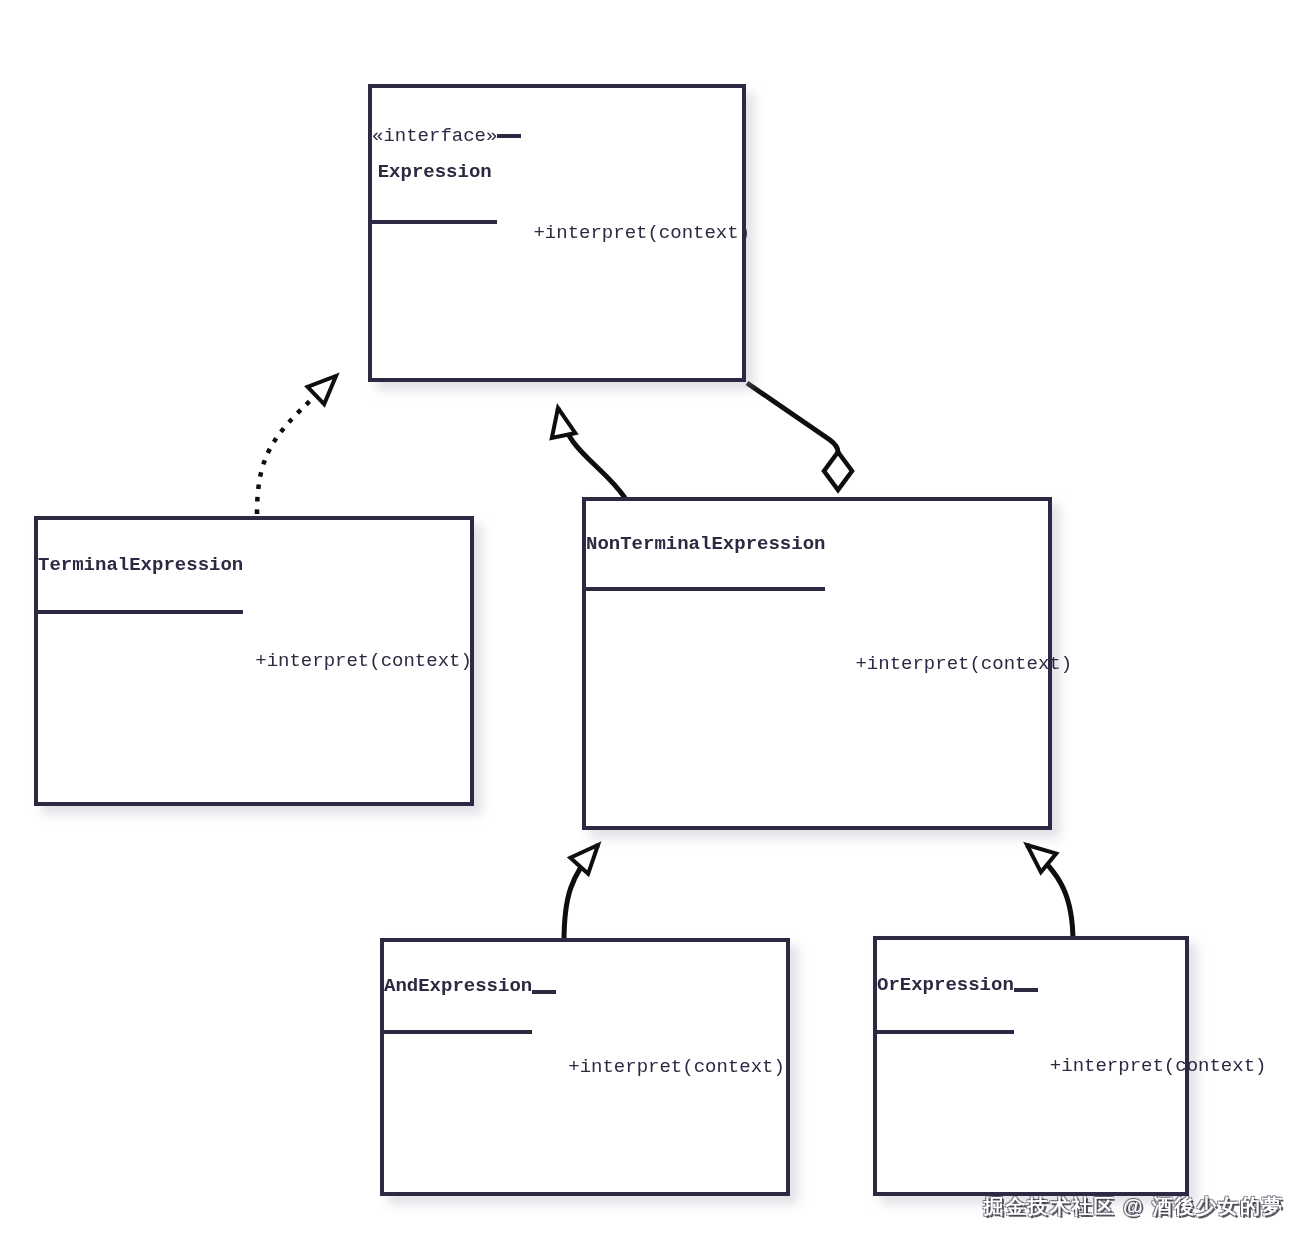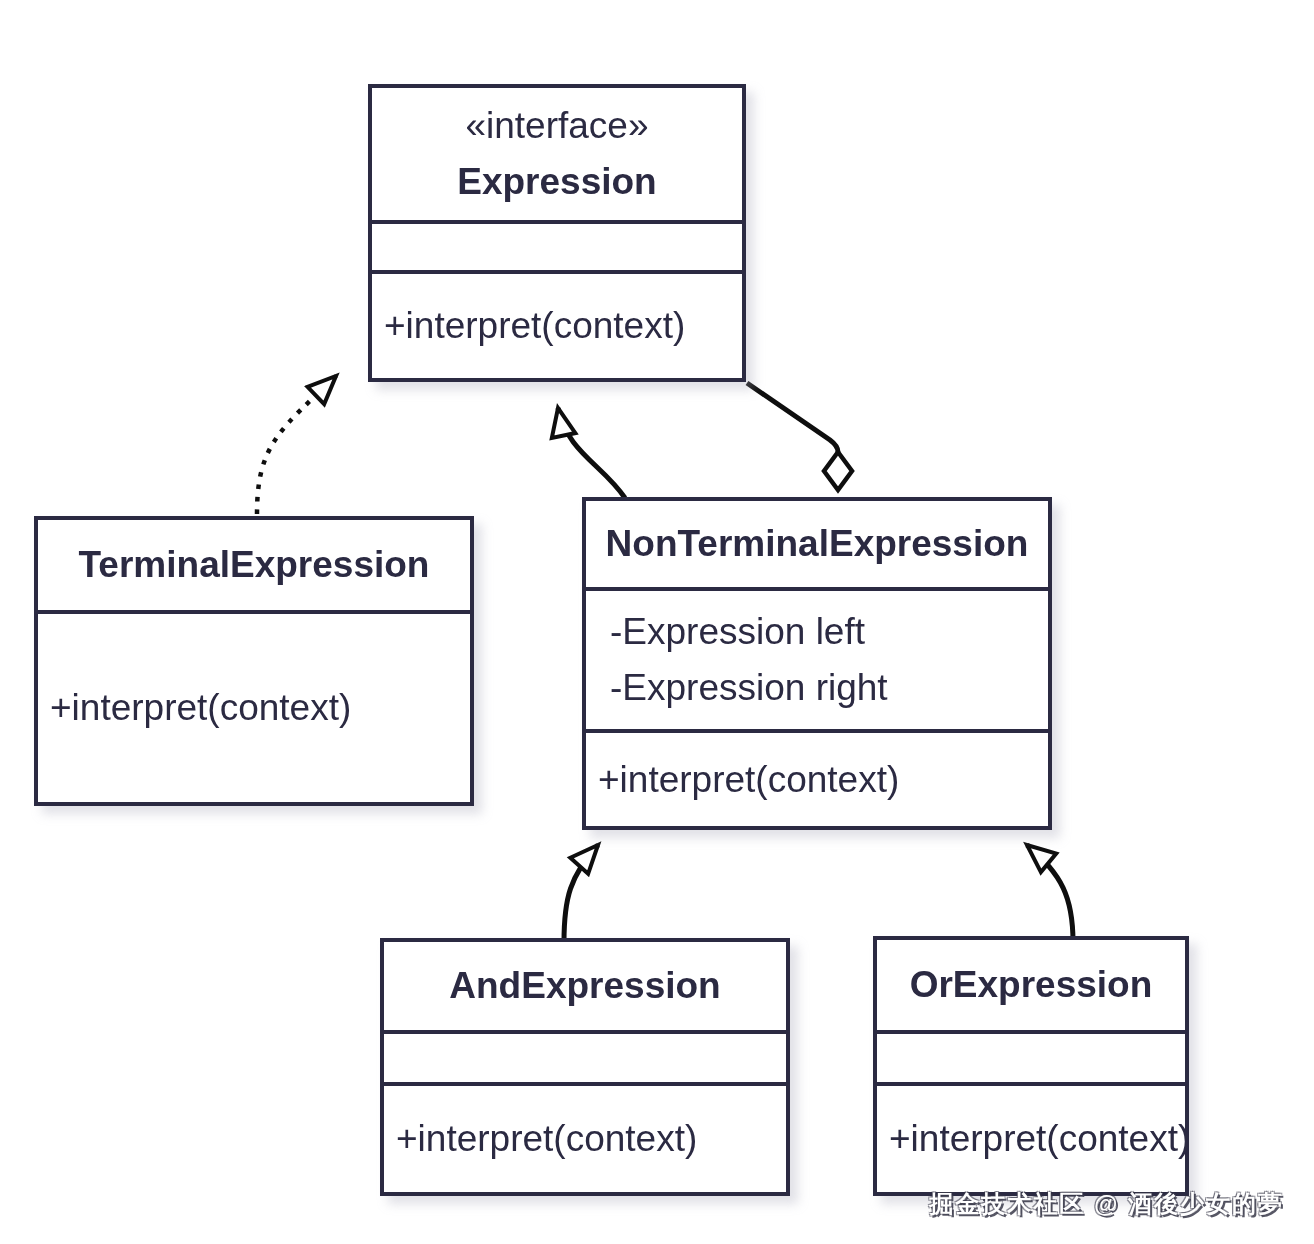--- a/index.html
+++ b/index.html
@@ -19,22 +19,23 @@
     background:#ffffff;
     overflow:hidden;
   }
   
   .cls{
     position:absolute;
     background:#ffffff;
     border:4px solid var(--ink);
     box-shadow:8px 8px 10px rgba(170,170,185,0.35);
     display:flex;
-    flex-direction:column;
-    font-size:37px;
+    flex-direction:row;
+    font-size:19px;
+    font-family:Liberation Mono, monospace;
   }
   .sec-title{
     display:flex;
     flex-direction:column;
     align-items:center;
     justify-content:center;
     gap:14px;
     border-bottom:4px solid var(--ink);
     flex:0 0 auto;
   }
@@ -59,21 +60,21 @@
   }
   
   #box-expression{left:368px;top:84px;width:378px;height:298px;}
   #box-expression .sec-title{height:136px;}
   #box-expression .sec-attrs{height:50px;}
 
   #box-terminal{left:34px;top:516px;width:440px;height:290px;}
   #box-terminal .sec-title{height:94px;}
   #box-terminal .sec-attrs{height:96px;}
 
-  #box-nonterminal{left:582px;top:497px;width:470px;height:333px;}
+  #box-nonterminal{left:582px;top:497px;width:470px;height:333px;gap:18px;}
   #box-nonterminal .sec-title{height:90px;}
   #box-nonterminal .sec-attrs{height:142px;}
 
   #box-and{left:357px;top:938px;width:410px;height:258px;margin-left:23px;}
   #box-and .sec-title{height:92px;}
   #box-and .sec-attrs{height:52px;}
 
   #box-or{left:873px;top:936px;width:316px;height:260px;}
   #box-or .sec-title{height:94px;}
   #box-or .sec-attrs{height:52px;}
@@ -98,21 +99,21 @@
     fill:#ffffff;
     stroke:var(--arrow);
     stroke-width:4.5;
     stroke-linejoin:miter;
   }
   
   #watermark{
     position:absolute;
     right:30px;
     bottom:24px;
-    font-size:24px;
+    font-size:20px;
     font-weight:700;
     letter-spacing:2px;
     color:#ffffff;
     text-shadow:
       2px 2px 0 rgba(58,58,74,0.85),
      -1px -1px 0 rgba(58,58,74,0.55),
       1px -1px 0 rgba(58,58,74,0.55),
      -1px 1px 0 rgba(58,58,74,0.55);
     white-space:nowrap;
   }
@@ -158,24 +159,20 @@
     </div>
     <div class="sec-methods">
       <div>+interpret(context)</div>
     </div>
   </div>
 
   <div class="cls" id="box-nonterminal">
     <div class="sec-title">
       <div class="cls-name">NonTerminalExpression</div>
     </div>
-    <div class="sec-attrs">
-      <div>-Expression left</div>
-      <div>-Expression right</div>
-    </div>
     <div class="sec-methods">
       <div>+interpret(context)</div>
     </div>
   </div>
 
   <div class="cls" id="box-and">
     <div class="sec-title">
       <div class="cls-name">AndExpression</div>
     </div>
     <div class="sec-attrs"></div>

